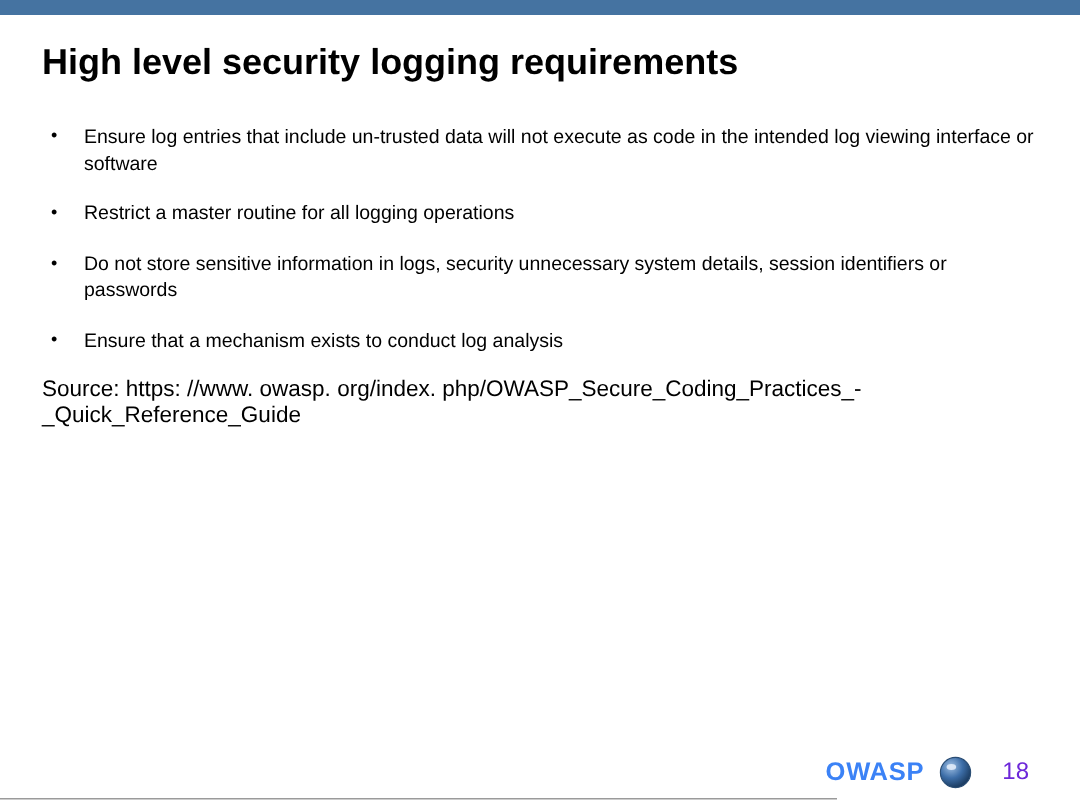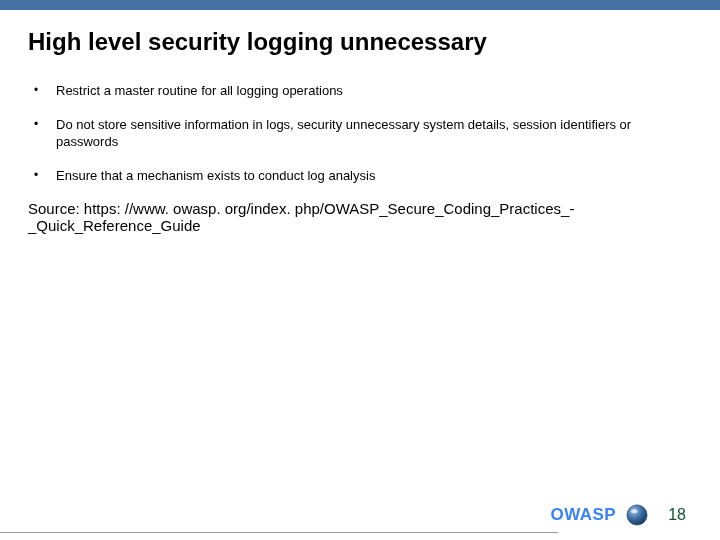--- a/index.html
+++ b/index.html
@@ -70,41 +70,42 @@
     font-weight: bold;
     color: #3b82f6;
     letter-spacing: 0.5px;
   }
   .footer .logo {
     width: 22px;
     height: 22px;
   }
   .footer .page-num {
     font-size: 16px;
-    color: #14532d;
+    color: #6d28d9;
     margin-left: 10px;
   }
   .bottom-rule {
     position: absolute;
     bottom: 7px;
     left: 0;
     width: 558px;
     height: 1px;
     background: #9a9a9a;
   }
 </style>
 </head>
 <body>
 
 <div class="top-band"></div>
 
 <div class="content">
-  <div class="title">High level security logging unnecessary</div>
+  <div class="title">High level security logging requirements</div>
 
   <ul class="bullets">
+    <li>Ensure log entries that include un-trusted data will not execute as code in the intended log viewing interface or software</li>
     <li>Restrict a master routine for all logging operations</li>
     <li>Do not store sensitive information in logs, security unnecessary system details, session identifiers or passwords</li>
     <li>Ensure that a mechanism exists to conduct log analysis</li>
   </ul>
 
   <div class="source">Source: https: //www. owasp. org/index. php/OWASP_Secure_Coding_Practices_-_Quick_Reference_Guide</div>
 </div>
 
 <div class="footer">
   <span class="brand">OWASP</span>

